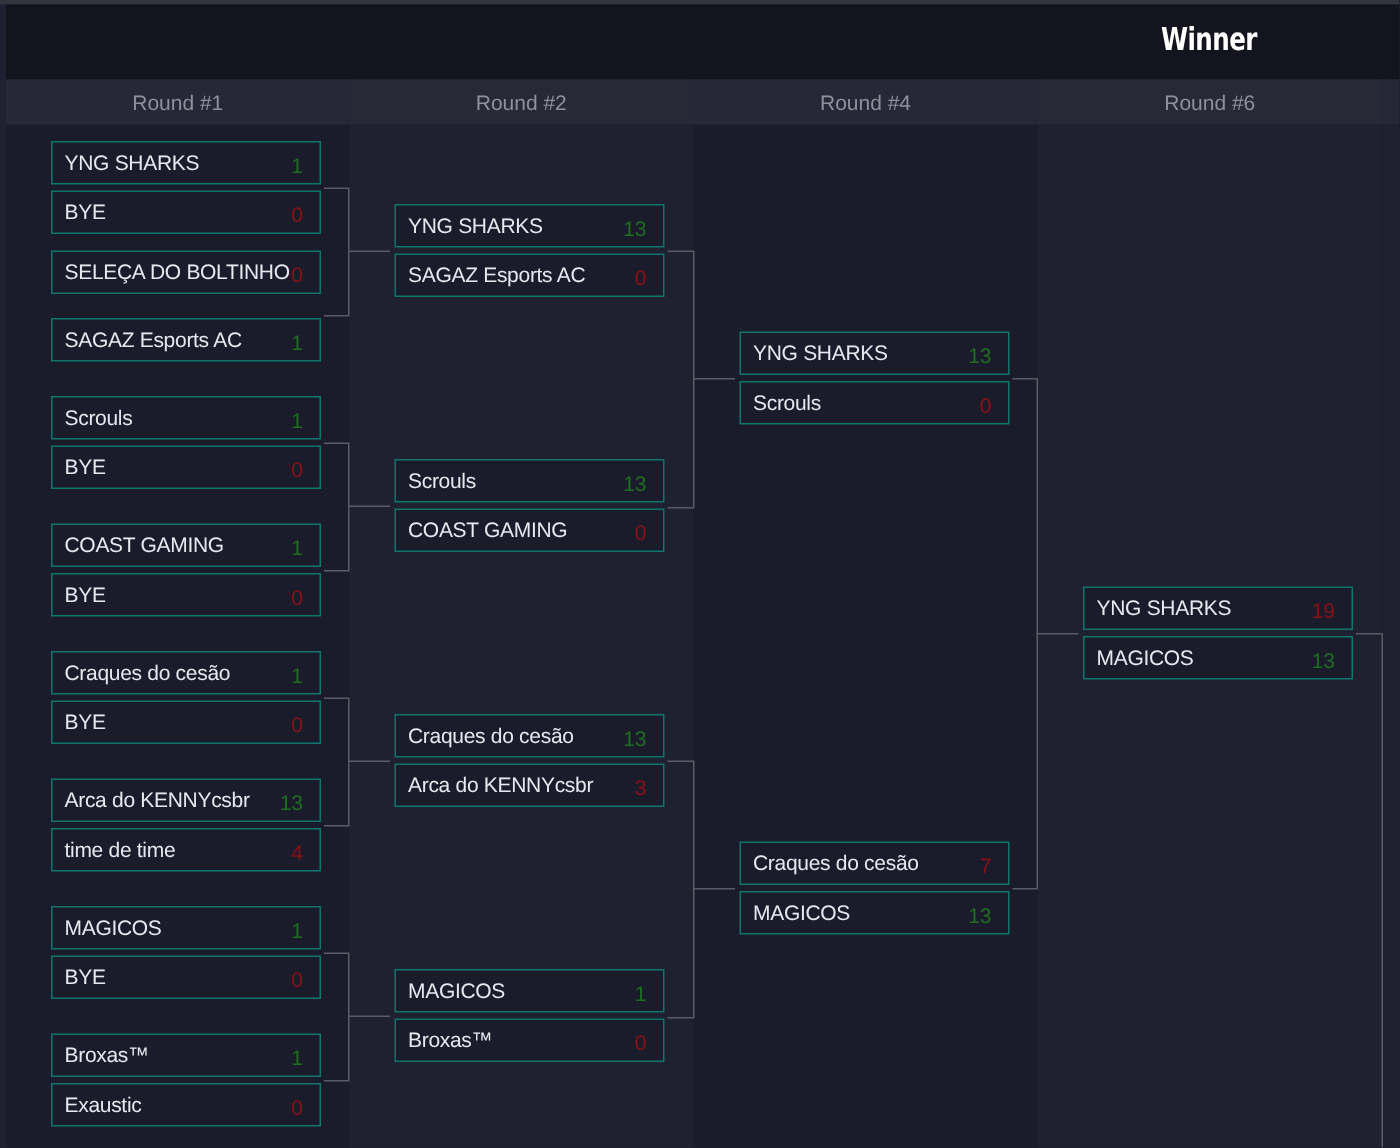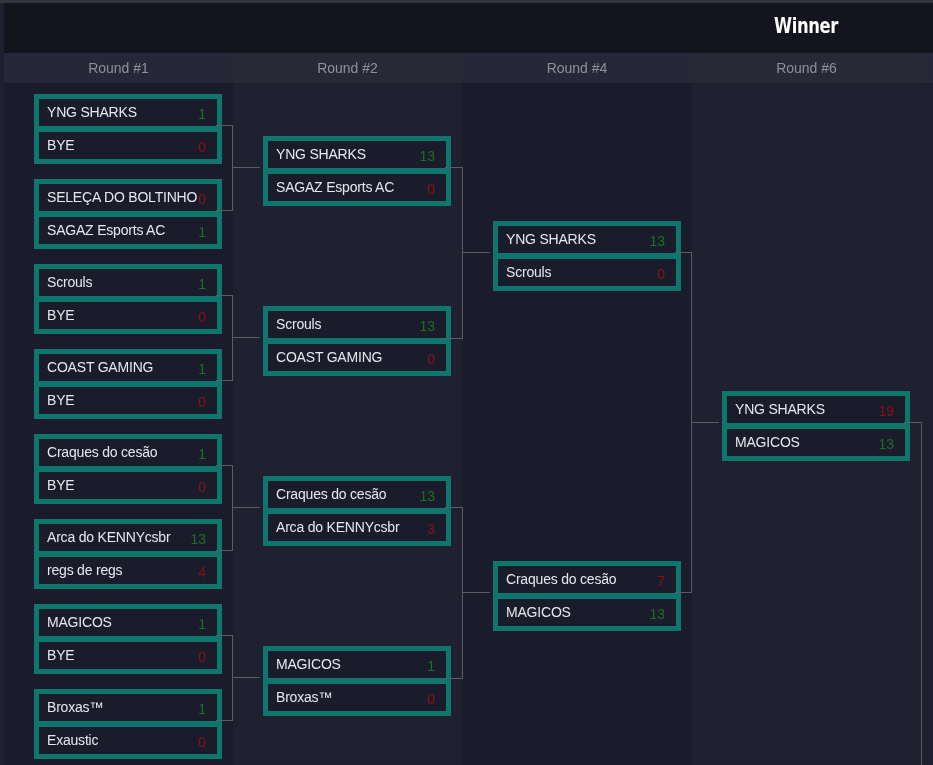--- a/index.html
+++ b/index.html
@@ -27,21 +27,21 @@
     text-align:center; color:#8e919c; font-size:14px;
   }
   .roundhead.r0 { left:4px; width:229px; background:#262837; }
   .roundhead.r1 { left:233px; width:229px; background:#272937; }
   .roundhead.r2 { left:462px; width:230px; background:#262837; }
   .roundhead.r3 { left:692px; width:229px; background:#272937; }
   .roundhead.r4 { left:921px; width:12px; background:#262837; }
 
   .team {
     position:absolute; width:178px; height:27px;
-    border:5px solid #0f766e; background:#1b1c2b;
+    border:1px solid #0f766e; background:#1b1c2b;
     color:#e6e8ee; font-size:14px; box-sizing:content-box;
     cursor:pointer;
   }
   .team .name { position:absolute; left:8px; top:5px; white-space:nowrap; letter-spacing:-0.2px; }
   .team .score { position:absolute; right:11px; top:7px; font-size:14px; }
   .score.win { color:#1f6e22; }
   .score.lose { color:#8a1116; }
 
   .ln { position:absolute; background:#5b5c66; }
 </style>
@@ -68,21 +68,21 @@
 
 <div class="team" style="left:34px;top:94px">
   <span class="name">YNG SHARKS</span>
   <span class="score win">1</span>
 </div>
 <div class="team" style="left:34px;top:127px">
   <span class="name">BYE</span>
   <span class="score lose">0</span>
 </div>
 
-<div class="team" style="left:34px;top:179px">
+<div class="team" style="left:34px;top:167px">
   <span class="name">SELEÇA DO BOLTINHO</span>
   <span class="score lose">0</span>
 </div>
 <div class="team" style="left:34px;top:212px">
   <span class="name">SAGAZ Esports AC</span>
   <span class="score win">1</span>
 </div>
 
 <div class="team" style="left:34px;top:264px">
   <span class="name">Scrouls</span>
@@ -109,21 +109,21 @@
 <div class="team" style="left:34px;top:467px">
   <span class="name">BYE</span>
   <span class="score lose">0</span>
 </div>
 
 <div class="team" style="left:34px;top:519px">
   <span class="name">Arca do KENNYcsbr</span>
   <span class="score win">13</span>
 </div>
 <div class="team" style="left:34px;top:552px">
-  <span class="name">regs de regs</span>
+  <span class="name">time de time</span>
   <span class="score lose">4</span>
 </div>
 
 <div class="team" style="left:34px;top:604px">
   <span class="name">MAGICOS</span>
   <span class="score win">1</span>
 </div>
 <div class="team" style="left:34px;top:637px">
   <span class="name">BYE</span>
   <span class="score lose">0</span>

